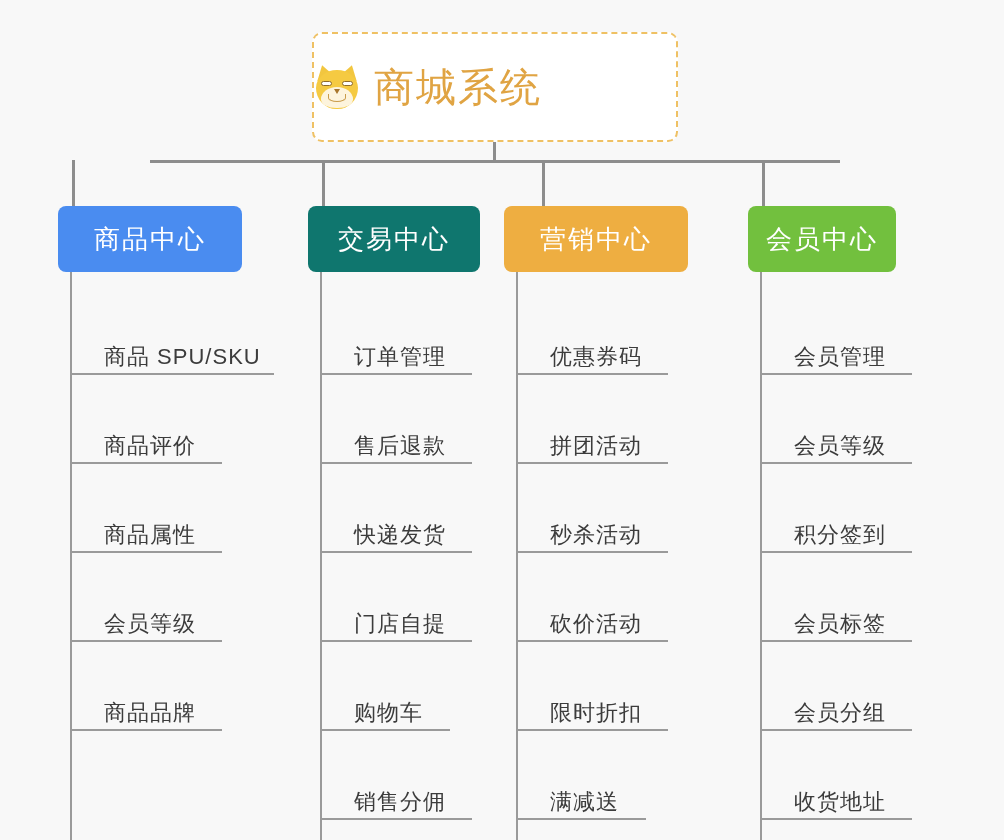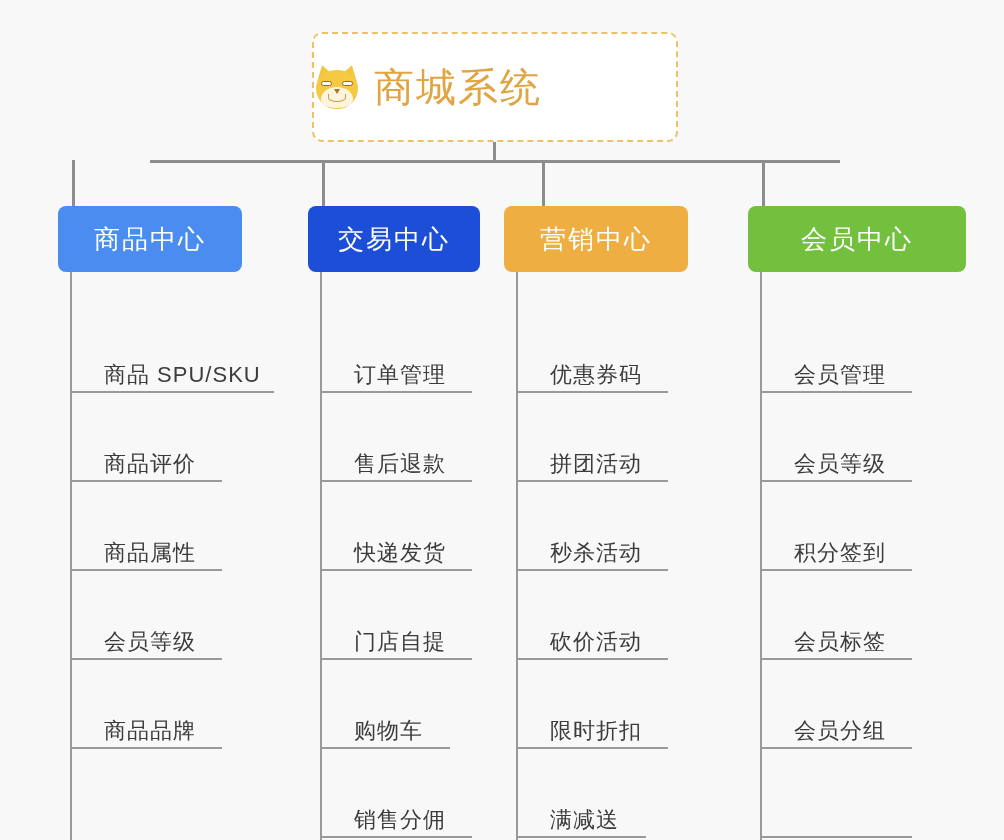--- a/index.html
+++ b/index.html
@@ -119,21 +119,21 @@
     color: #ffffff;
     font-size: 26px;
     letter-spacing: 2px;
     white-space: nowrap;
   }
 
   
   .leaf-list {
     position: relative;
     margin-left: 12px;
-    padding-top: 32px;
+    padding-top: 14px;
   }
   .leaf-trunk {
     position: absolute;
     left: 0;
     top: 0;
     width: 2px;
     background: #9a9a9a;
   }
   .leaf-item {
     position: relative;
@@ -206,21 +206,21 @@
             <span class="leaf-label">会员等级</span>
             <div class="leaf-underline" style="width: 152px;"></div>
           </div>
           <div class="leaf-item">
             <span class="leaf-label">商品品牌</span>
             <div class="leaf-underline" style="width: 152px;"></div>
           </div>
         </div>
       </div>
       <div class="column" style="left: 308px;">
-        <div class="cat-box" style="width: 172px; background: #1d4ed8;">交易中心</div>
+        <div class="cat-box" style="width: 172px; background: #0f766e;">交易中心</div>
         <div class="leaf-list">
           <div class="leaf-trunk" style="height: 568px;"></div>
           <div class="leaf-item">
             <span class="leaf-label">订单管理</span>
             <div class="leaf-underline" style="width: 152px;"></div>
           </div>
           <div class="leaf-item">
             <span class="leaf-label">售后退款</span>
             <div class="leaf-underline" style="width: 152px;"></div>
           </div>
@@ -266,21 +266,21 @@
             <span class="leaf-label">限时折扣</span>
             <div class="leaf-underline" style="width: 152px;"></div>
           </div>
           <div class="leaf-item">
             <span class="leaf-label">满减送</span>
             <div class="leaf-underline" style="width: 130px;"></div>
           </div>
         </div>
       </div>
       <div class="column" style="left: 748px;">
-        <div class="cat-box" style="width: 218px; background: rgb(114, 192, 62);">会员中心</div>
+        <div class="cat-box" style="width: 148px; background: rgb(114, 192, 62);">会员中心</div>
         <div class="leaf-list">
           <div class="leaf-trunk" style="height: 568px;"></div>
           <div class="leaf-item">
             <span class="leaf-label">会员管理</span>
             <div class="leaf-underline" style="width: 152px;"></div>
           </div>
           <div class="leaf-item">
             <span class="leaf-label">会员等级</span>
             <div class="leaf-underline" style="width: 152px;"></div>
           </div>
@@ -290,19 +290,20 @@
           </div>
           <div class="leaf-item">
             <span class="leaf-label">会员标签</span>
             <div class="leaf-underline" style="width: 152px;"></div>
           </div>
           <div class="leaf-item">
             <span class="leaf-label">会员分组</span>
             <div class="leaf-underline" style="width: 152px;"></div>
           </div>
           <div class="leaf-item">
+            <span class="leaf-label">收货地址</span>
             <div class="leaf-underline" style="width: 152px;"></div>
           </div>
         </div>
       </div>
     </div>
 
 </div>
 
 </body></html>

